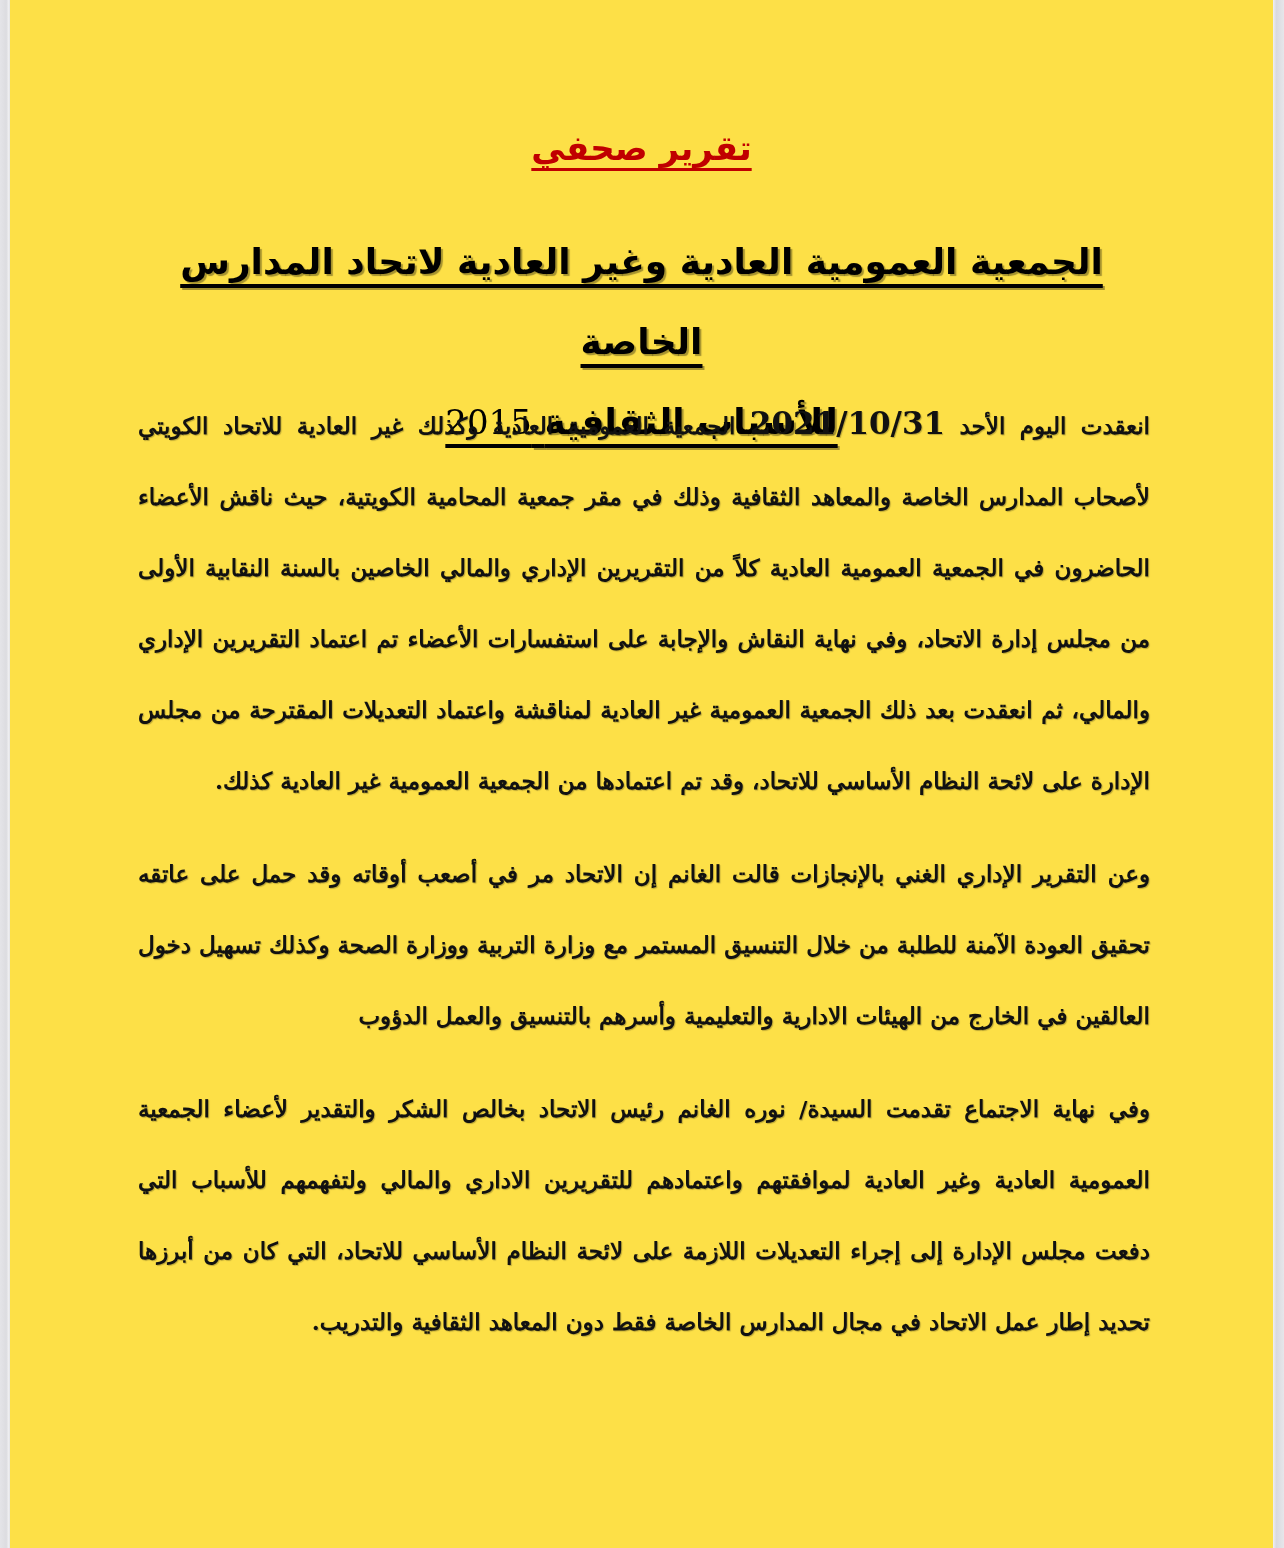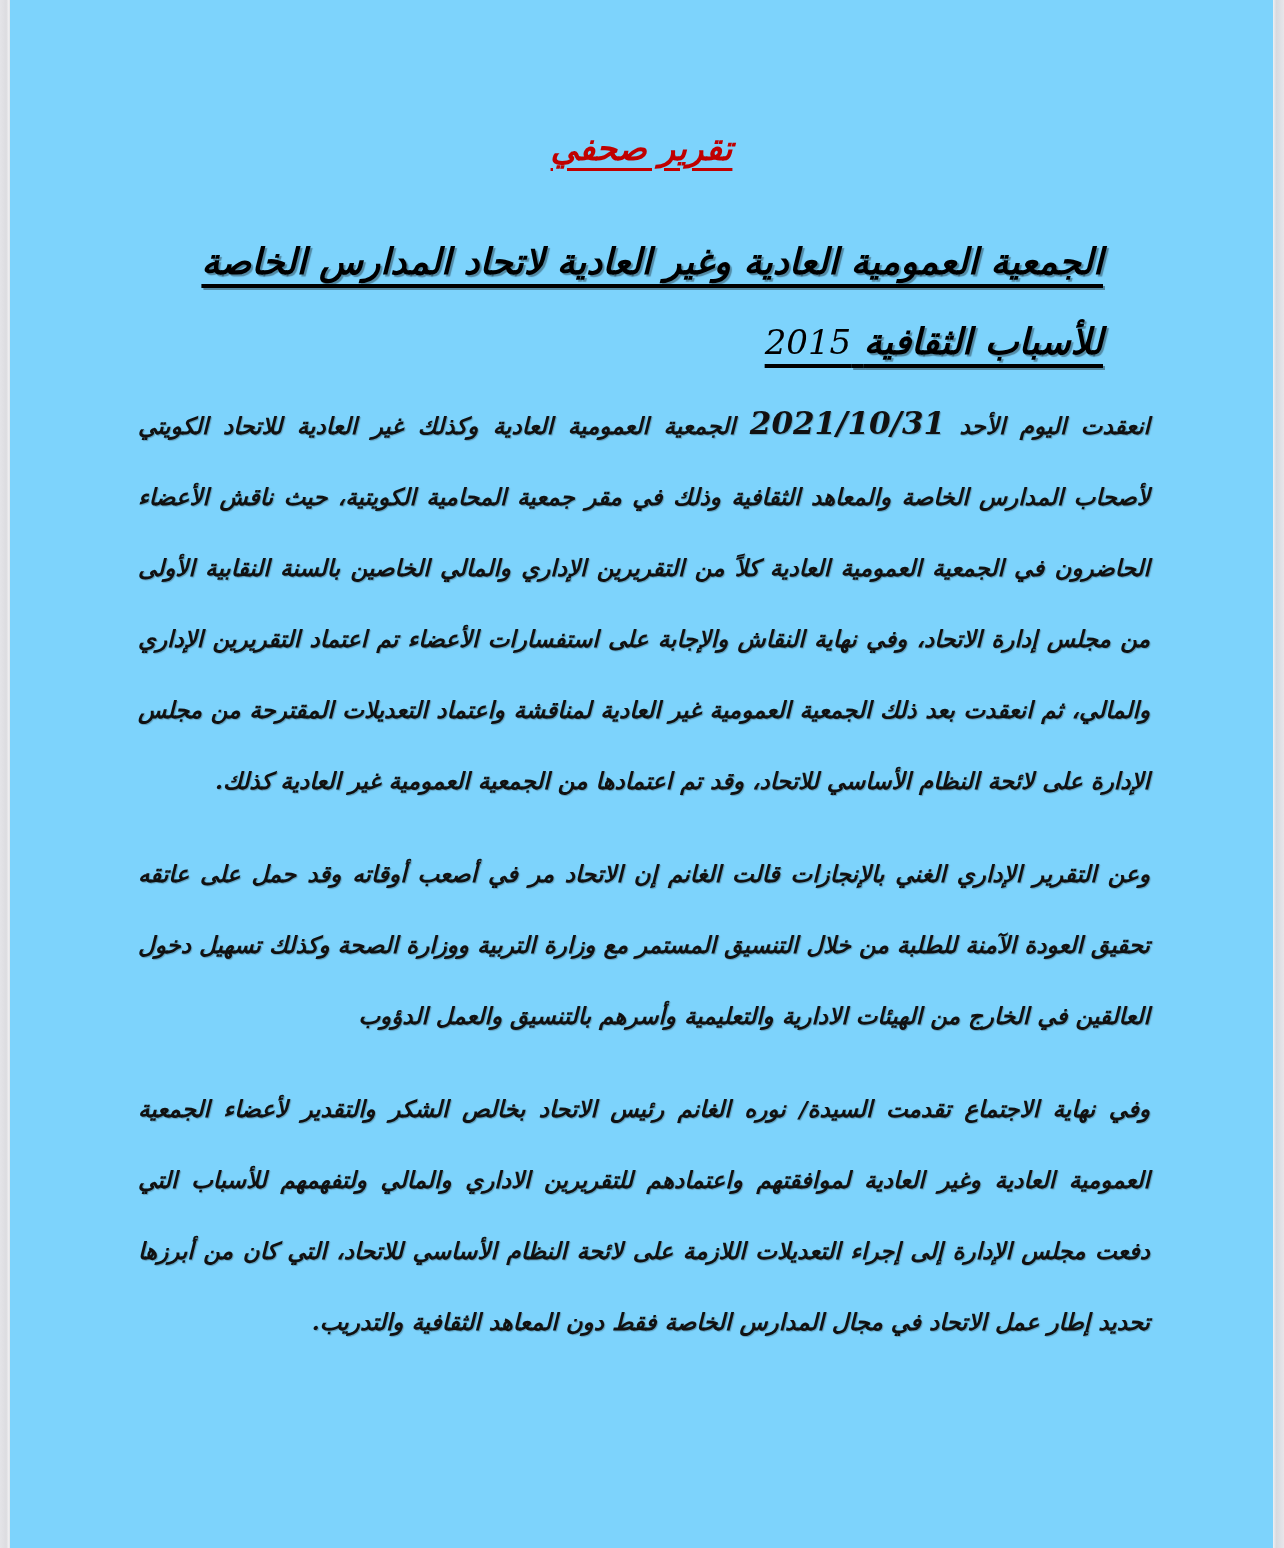--- a/index.html
+++ b/index.html
@@ -16,22 +16,21 @@
     background: linear-gradient(to right, #e4e4e8 0%, #dcdce0 70%, #f1f1f3 100%);
   }
   .edge-right {
     position: absolute; right: 0; top: 0; width: 11px; height: 1548px;
     background: linear-gradient(to right, #f0f0f2 0%, #d9d9de 30%, #e6e6ea 100%);
   }
   .page {
     position: absolute;
     left: 10px; top: 0;
     width: 1263px; height: 1548px;
-    background: #7dd3fc;
-    font-style: italic;
+    background: #fde047;
   }
   .doc-label {
     position: absolute;
     left: 0; right: 0;
     top: 128px;
     text-align: center;
     direction: rtl;
   }
   .doc-label span {
     color: #c00000;
@@ -39,21 +38,21 @@
     font-weight: bold;
     font-size: 34px;
     text-decoration: underline;
     text-decoration-thickness: 3px;
     text-underline-offset: 8px;
   }
   .headline {
     position: absolute;
     left: 170px; right: 170px;
     top: 222px;
-    text-align: right;
+    text-align: center;
     direction: rtl;
     color: #000;
   }
   .headline .line {
     display: block;
     font-family: "DejaVu Sans", sans-serif;
     font-weight: bold;
     font-size: 36px;
     line-height: 80px;
     text-shadow: 2px 2px 1px rgba(0,0,0,0.35);

